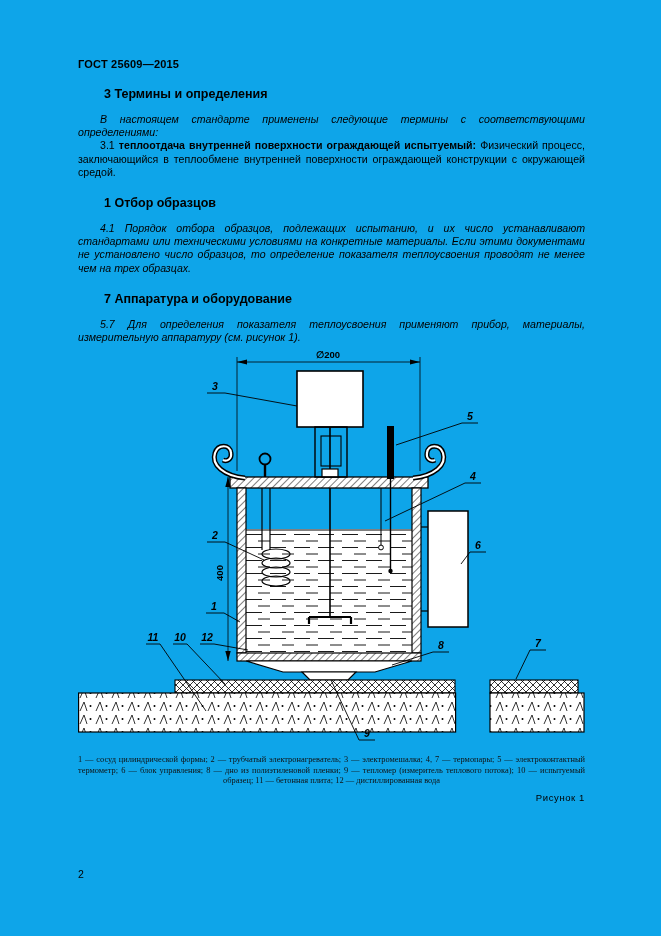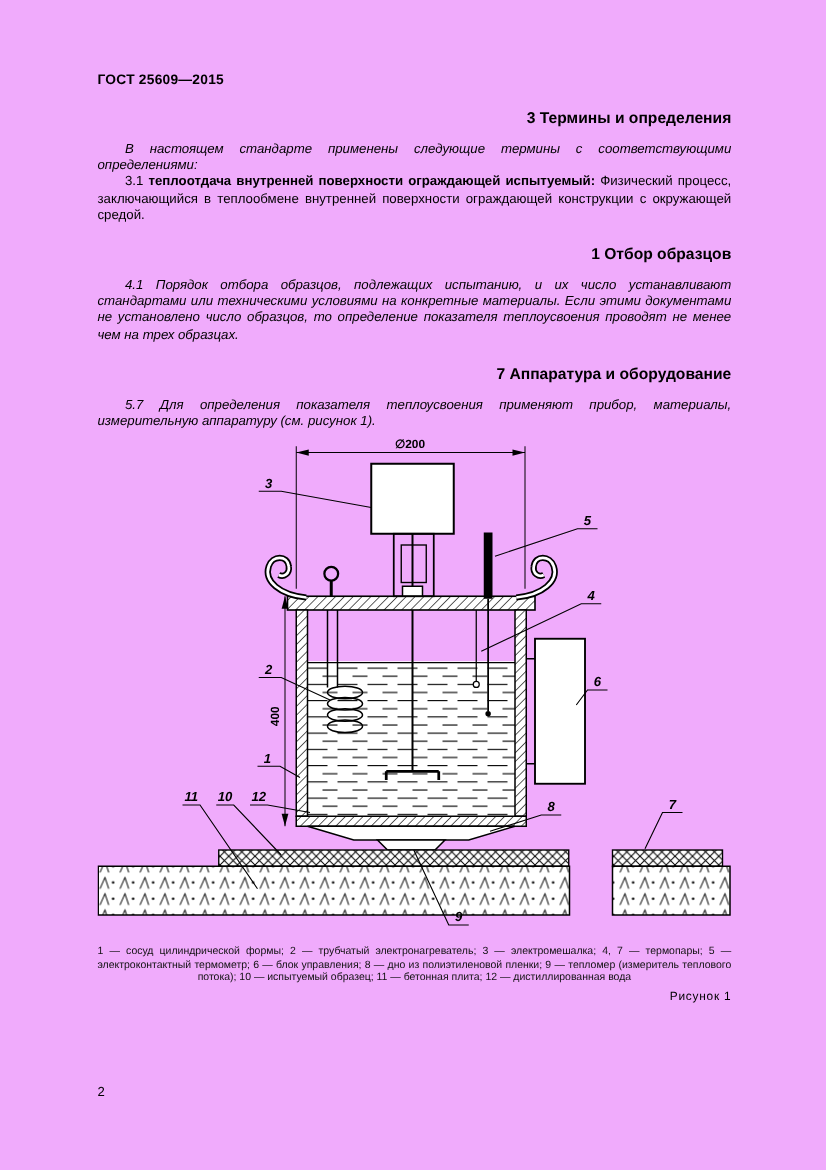--- a/index.html
+++ b/index.html
@@ -1,26 +1,26 @@
 <!DOCTYPE html>
 <html><head>
 <meta charset="utf-8">
 <style>
   * { margin:0; padding:0; box-sizing:border-box; }
   html,body { width:661px; height:936px; }
   body { font-family:"Liberation Sans", sans-serif; background:#ffffff; color:#000; }
-  .page { position:relative; width:661px; height:936px; background:#f0abfc; overflow:hidden; }
+  .page { position:relative; width:661px; height:936px; background:#0ea5e9; overflow:hidden; }
   .content { position:absolute; left:78px; top:58px; width:507px; }
   .doc-header { font-size:11px; font-weight:bold; letter-spacing:0.2px; }
-  h2.sec { font-size:12.5px; font-weight:bold; margin:17px 0 0 26px;text-align:right; }
+  h2.sec { font-size:12.5px; font-weight:bold; margin:17px 0 0 26px; }
   p.body { font-size:10.6px; line-height:13.2px; text-align:justify; text-indent:22px; }
   p.first { margin-top:12px;font-style:italic; }
   .fig-wrap { margin-top:5px; }
   svg.diagram { display:block; }
-  .caption { margin-top:6px; font-size:8.4px; line-height:10.6px; text-align:justify; text-align-last:center; color:#111; }
+  .caption { margin-top:6px; font-size:8.4px; line-height:10.6px; text-align:justify; text-align-last:center; color:#111;font-family:Liberation Serif, serif; }
   .fig-num { margin-top:5px; text-align:right; font-size:9.5px; letter-spacing:0.6px; }
   .page-num { position:absolute; left:78px; top:868px; font-size:10.5px; }
   .co-num { font:italic bold 10.5px "Liberation Sans", sans-serif; fill:#000; stroke:none; }
   .dim-txt { font:bold 9.5px "Liberation Sans", sans-serif; fill:#000; stroke:none; }
 </style>
 </head>
 <body>
 
 <div class="page">
   <div class="content">

